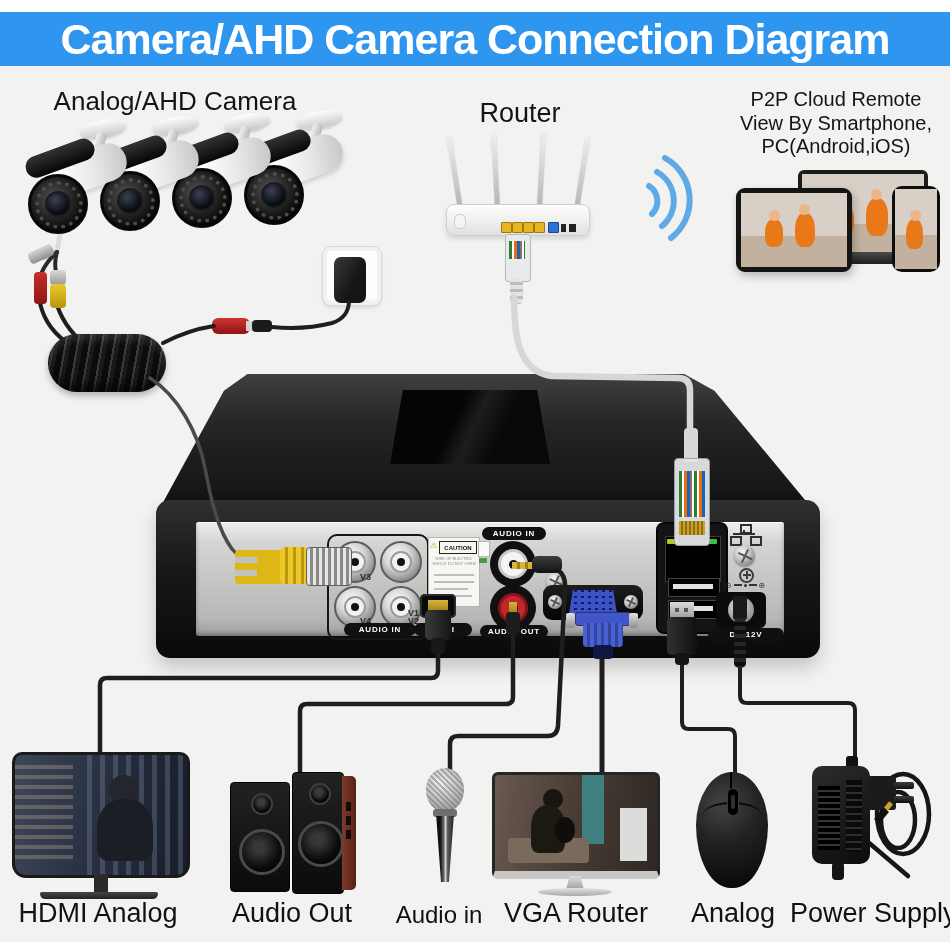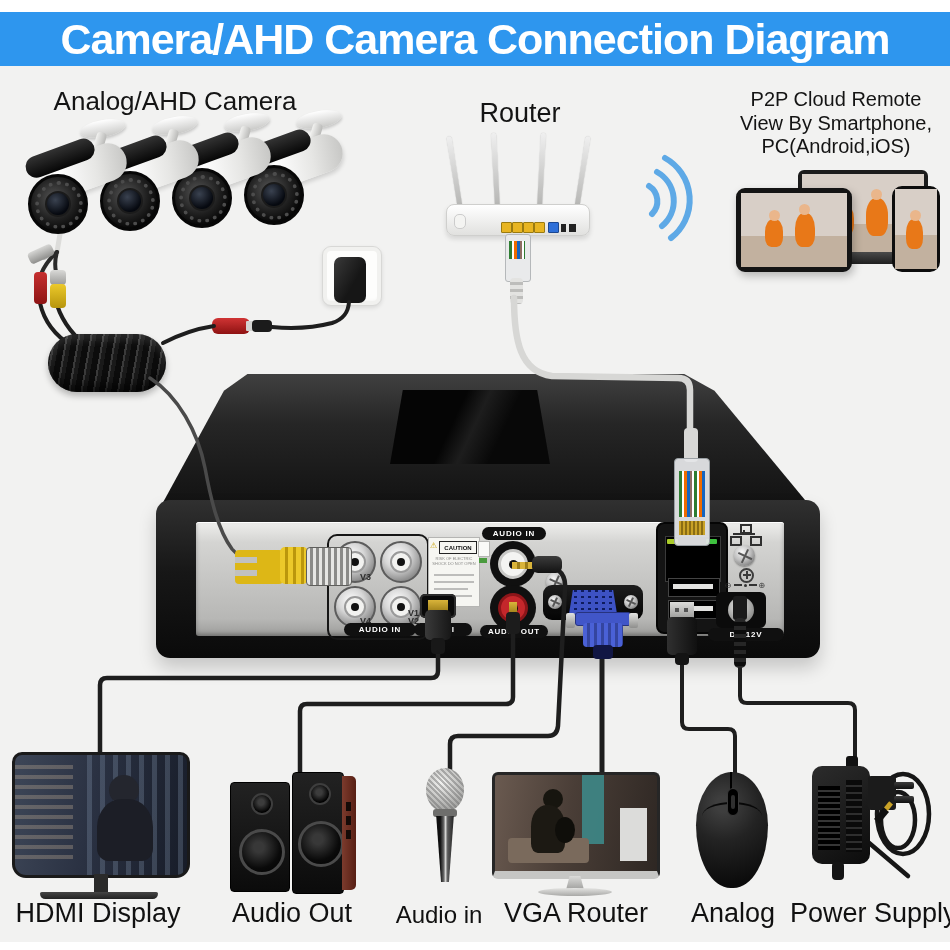--- a/index.html
+++ b/index.html
@@ -433,20 +433,20 @@
       <div class="abs" style="left:34px;top:14px;width:16px;height:72px;background:repeating-linear-gradient(180deg,#0a0a0a 0 5px,#2e2e2e 5px 7px);"></div>
     </div>
     <div class="abs" style="left:62px;top:20px;width:28px;height:34px;border-radius:3px;background:#1b1b1b;"></div>
     <div class="abs" style="left:88px;top:26px;width:20px;height:7px;border-radius:2px;background:linear-gradient(#3c3c3c,#101010);"></div>
     <div class="abs" style="left:88px;top:40px;width:20px;height:7px;border-radius:2px;background:linear-gradient(#3c3c3c,#101010);"></div>
     <div class="abs" style="left:26px;top:106px;width:12px;height:18px;border-radius:4px;background:#141414;"></div>
     <div class="abs" style="left:72px;top:52px;width:7px;height:15px;background:#101010;transform:rotate(40deg);"></div>
     <div class="abs" style="left:80px;top:46px;width:5px;height:8px;background:#c9a227;transform:rotate(40deg);"></div>
   </div>
 
-  <div class="dev-label" style="left:8px;top:898px;width:180px;z-index:60;">HDMI Display</div>
+  <div class="dev-label" style="left:8px;top:898px;width:180px;z-index:60;">HDMI Analog</div>
   <div class="dev-label" style="left:222px;top:898px;width:140px;z-index:60;">Audio Out</div>
   <div class="dev-label" style="left:384px;top:901px;width:110px;font-size:24px;z-index:60;">Audio in</div>
   <div class="dev-label" style="left:496px;top:898px;width:160px;z-index:60;">VGA Router</div>
   <div class="dev-label" style="left:688px;top:898px;width:90px;z-index:60;">Analog</div>
   <div class="dev-label" style="left:790px;top:898px;width:160px;z-index:60;">Power Supply</div>
 
 </div>
 
 </body></html>

